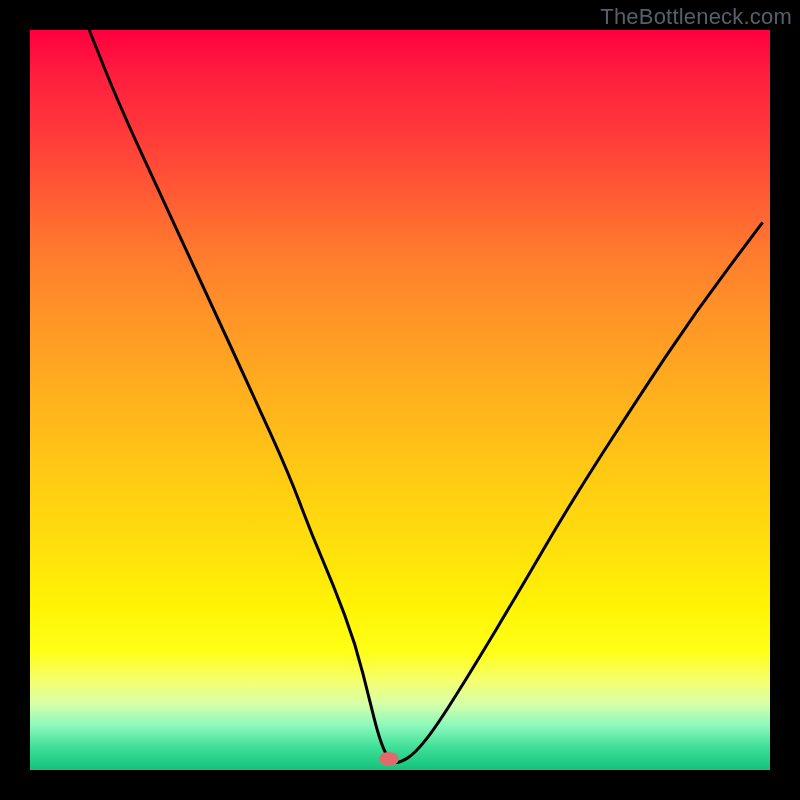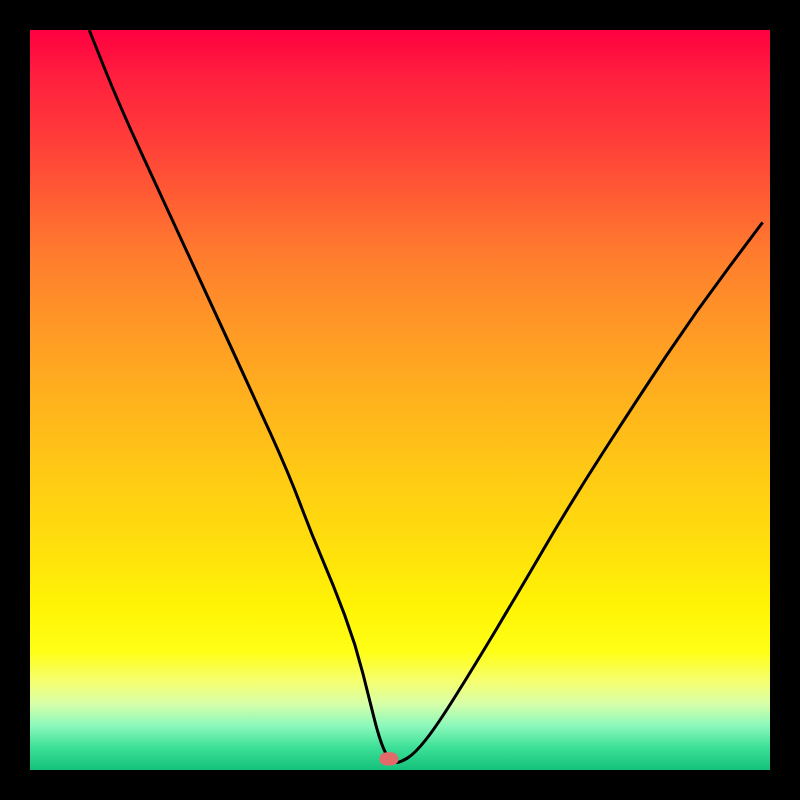--- a/index.html
+++ b/index.html
@@ -72,13 +72,14 @@
   <div class="frame"></div>
 
   <div class="plot">
     <div class="grad"></div>
     <svg class="svg-layer" viewBox="0 0 100 100" preserveAspectRatio="none">
       <path id="curve-path" fill="none" stroke="#000" stroke-width="3" stroke-linejoin="round" vector-effect="non-scaling-stroke" d="M 8 0 Q 8 0 10 5 Q 12 10 15 16.5 Q 18 23 21 29.5 Q 24 36 27 42.5 Q 30 49 32.5 54.5 Q 35 60 36.5 64 Q 38 68 39.5 71.5 Q 41 75 42.5 79 Q 44 83 45 87 Q 46 91 46.5 93 Q 47 95 47.5 96.4 Q 48 97.8 48.5 98.4 Q 49 99 49.5 99 Q 50 99 51 98.4 Q 52 97.8 53.5 95.9 Q 55 94 57.5 90 Q 60 86 63 81 Q 66 76 69.5 70 Q 73 64 77.5 57 Q 82 50 86 44 Q 90 38 94.5 32 L 99 26"></path>
       <rect id="marker-dot" rx="1" ry="1" width="2.6" height="1.8" fill="#e26a6a" x="47.2" y="97.6"></rect>
     </svg>
   </div>
 
+  <div class="watermark">TheBottleneck.com</div>
 </div>
 
 </body></html>

